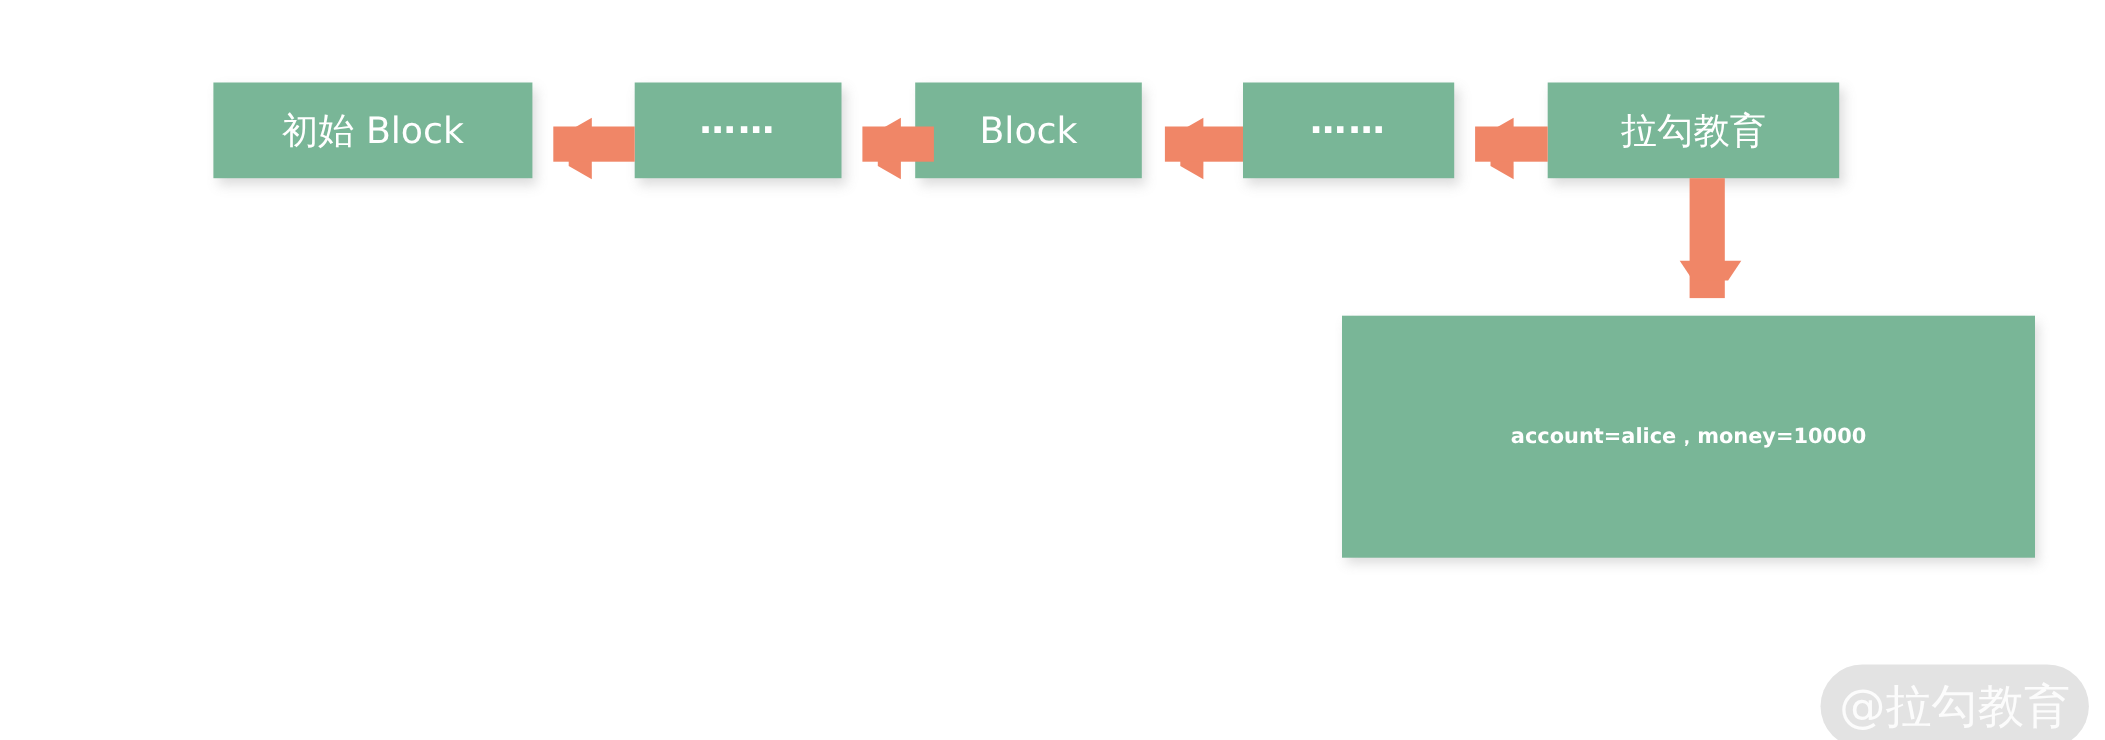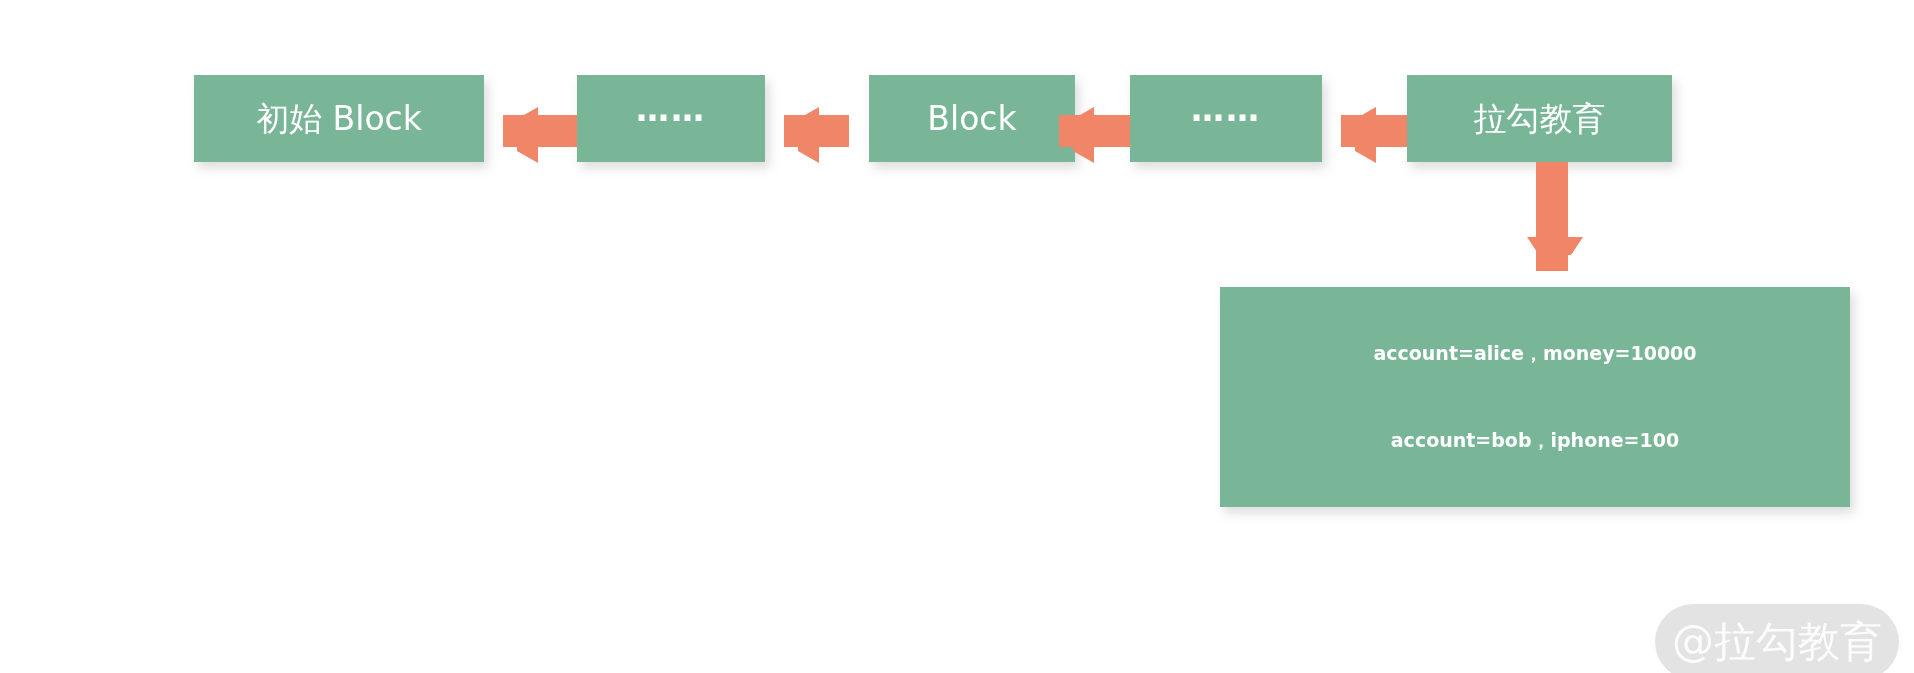--- a/index.html
+++ b/index.html
@@ -16,21 +16,21 @@
   
   .node{
     position:absolute;top:43px;height:87px;
     background:var(--green);color:#ffffff;
     display:flex;align-items:center;justify-content:center;
     font-size:33px;line-height:1;
     box-shadow:4px 6px 10px rgba(120,120,120,0.25);
   }
   .n1{left:162px;width:290px;}
   .n2{left:545px;width:188px;}
-  .n3{left:837px;width:206px;}
+  .n3{left:800px;width:206px;}
   .n4{left:1098px;width:192px;}
   .n5{left:1375px;width:265px;}
   .node-label{display:block;}
   .dots{transform:translateY(-9px);letter-spacing:2px;font-weight:bold;}
 
   
   .arrow-h{position:absolute;top:75px;height:24px;}
   .a1{left:453px;width:92px;}
   .a2{left:734px;width:83px;}
   .a3{left:1009px;width:89px;}
@@ -106,20 +106,19 @@
     <div class="shaft"></div>
   </div>
 
   <div class="arrow-v">
     <div class="shaft"></div>
     <div class="head"></div>
   </div>
 
   <div class="data-box">
     <div class="data-line">account=alice，money=10000</div>
-    <div class="data-line">account=bob，iphone=100</div>
   </div>
 
   <div class="watermark">
     <span>@拉勾教育</span>
   </div>
 
 </div>
 
 </body></html>

